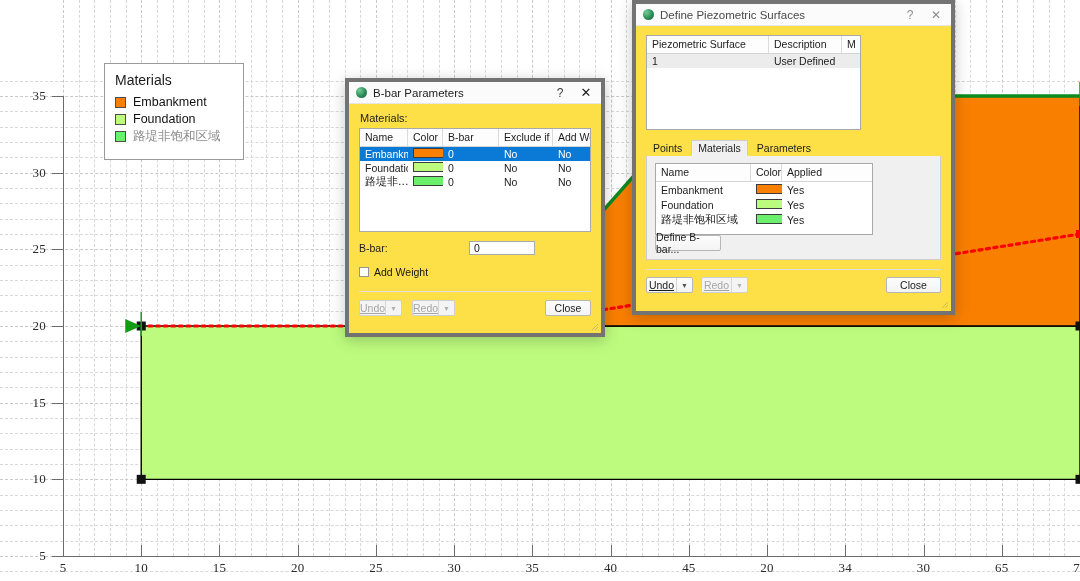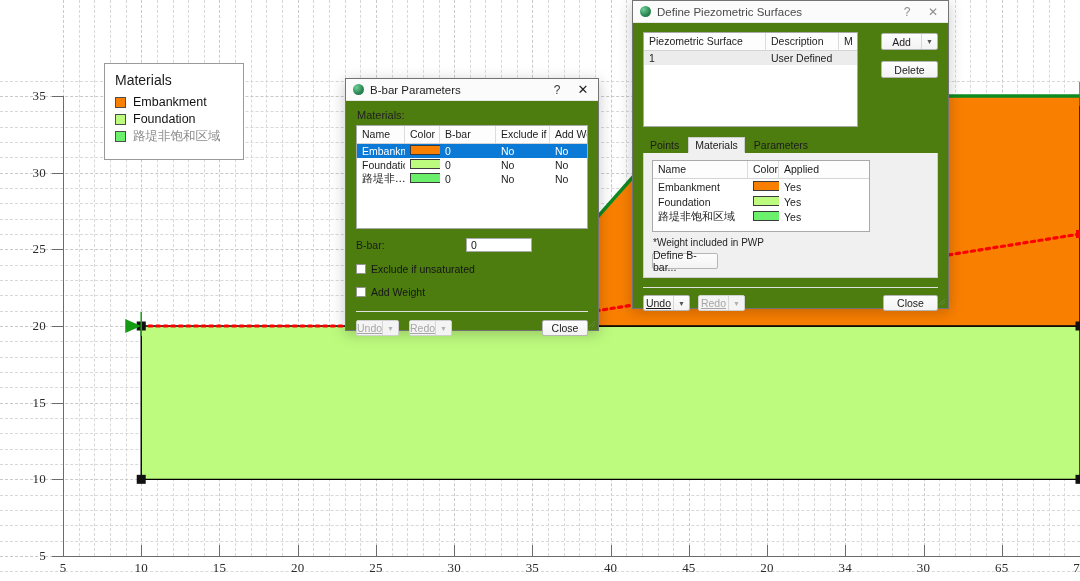--- a/index.html
+++ b/index.html
@@ -61,22 +61,22 @@
     font-family:"DejaVu Sans",sans-serif;user-select:none;
   }
   #wechat-ico{position:relative;width:34px;height:26px;flex:none;}
   #wechat-ico i{position:absolute;display:block;border-radius:50%;background:#c6c6c6;}
   #wechat-ico i.b1{width:21px;height:18px;left:0;top:1px;}
   #wechat-ico i.b2{width:16px;height:14px;left:13px;top:9px;}
   #wechat-ico i.d{width:3px;height:3px;background:#ffffff;}
 
   
   .dlg{
-    position:absolute;background:#4d7c0f;
-    border:1px solid #737373;
+    position:absolute;background:#fde047;
+    border:4px solid #737373;
     box-shadow:0 3px 14px rgba(0,0,0,.22);
     font-size:11px;color:#1c1c1c;
     font-family:"Liberation Sans","DejaVu Sans",sans-serif;
   }
   .dlg .titlebar{
     height:21px;display:flex;align-items:center;
     background:#fbfbfb;border-bottom:1px solid #e6e6e6;
     padding:0 2px 0 7px;
   }
   .dlg .titlebar .app-ico{
@@ -336,48 +336,37 @@
 <div class="dlg" id="piezo-dlg" style="left:632px;top:0px;width:315px;height:307px;">
 
   <div class="titlebar">
     <span class="app-ico"></span>
     <span class="ttl">Define Piezometric Surfaces</span>
     <span class="tb-btn">?</span>
     <span class="tb-btn">✕</span>
   </div>
 
   <div class="body" style="padding:9px 10px 8px 10px;">
-    <div style="display:flex;gap:23px;">
+    <div style="display:flex;gap:2px;flex-direction:column;">
 
       <div class="tbl" id="piezo-tbl" style="width:215px;height:95px;">
         <div class="thead">
           <div class="th" style="width:122px;">Piezometric Surface</div>
           <div class="th" style="width:73px;">Description</div>
           <div class="th" style="width:18px;">M</div>
         </div>
         <div id="piezo-rows">
             <div class="trow" style="background: rgb(236, 236, 236);">
               <div class="td" style="width: 122px;">1</div>
               <div class="td" style="width: 73px;">User Defined</div>
               <div class="td" style="width: 18px;"></div>
             </div>
           </div>
       </div>
 
-      <div style="padding-top:1px;">
-        <div class="split btn" style="width:57px;height:17px;">
-          <div style="flex:1;display:flex;align-items:center;justify-content:center;">
-            <span>Add</span>
-          </div>
-          <div class="arrow">▼</div>
-        </div>
-        <div class="btn" style="width:57px;height:17px;margin-top:11px;">
-          <span>Delete</span>
-        </div>
-      </div>
     </div>
 
     <div class="tabs" style="margin-top:10px;text-align:center;">
       <div class="tab">
         <span>Points</span>
       </div>
       <div class="tab active">
         <span>Materials</span>
       </div>
       <div class="tab">
@@ -403,21 +392,20 @@
               <div class="td" style="width: 31px;"><span class="swatch" style="background: rgb(189, 251, 126);"></span></div>
               <div class="td" style="width: 90px;">Yes</div>
             </div>
             <div class="trow" style="height: 15px;">
               <div class="td cjk" style="width: 95px;">路堤非饱和区域</div>
               <div class="td" style="width: 31px;"><span class="swatch" style="background: rgb(107, 240, 107);"></span></div>
               <div class="td" style="width: 90px;">Yes</div>
             </div>
           </div>
       </div>
-      <div style="font-size:10px;color:#1f1f1f;margin:5px 0 5px 1px;">*Weight included in PWP</div>
       <div class="btn" style="width:66px;height:16px;">
         <span>Define B-bar...</span>
       </div>
     </div>
 
     <div class="hr" style="margin:9px 0 7px 0;"></div>
 
     <div style="display:flex;align-items:center;">
       <div class="split btn" style="width:47px;height:16px;">
         <div style="flex:1;display:flex;align-items:center;justify-content:center;">
@@ -486,24 +474,20 @@
             <div class="td" style="width: 37px;">No</div>
           </div>
         </div>
     </div>
 
     <div style="display:flex;align-items:center;margin-top:9px;">
       <div style="width:110px;font-size:10.5px;">B-bar:</div>
       <input class="fld" style="width: 66px;" value="0">
     </div>
 
-    <div class="chk" style="margin-top:11px;">
-      <span class="box"></span>
-      <span>Exclude if unsaturated</span>
-    </div>
 
     <div class="chk" style="margin-top:11px;">
       <span class="box"></span>
       <span>Add Weight</span>
     </div>
 
     <div class="hr" style="margin:13px 0 8px 0;"></div>
 
     <div style="display:flex;align-items:center;">
       <div class="split btn disabled" style="width:43px;height:16px;">

